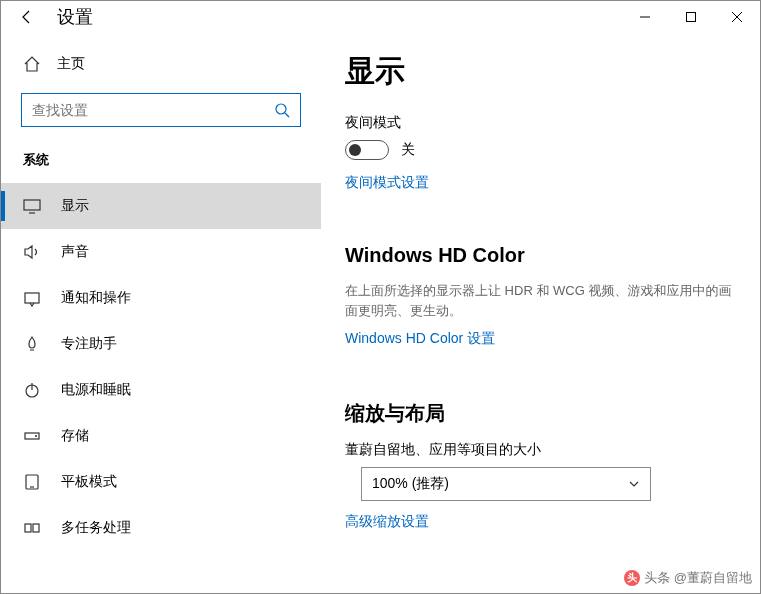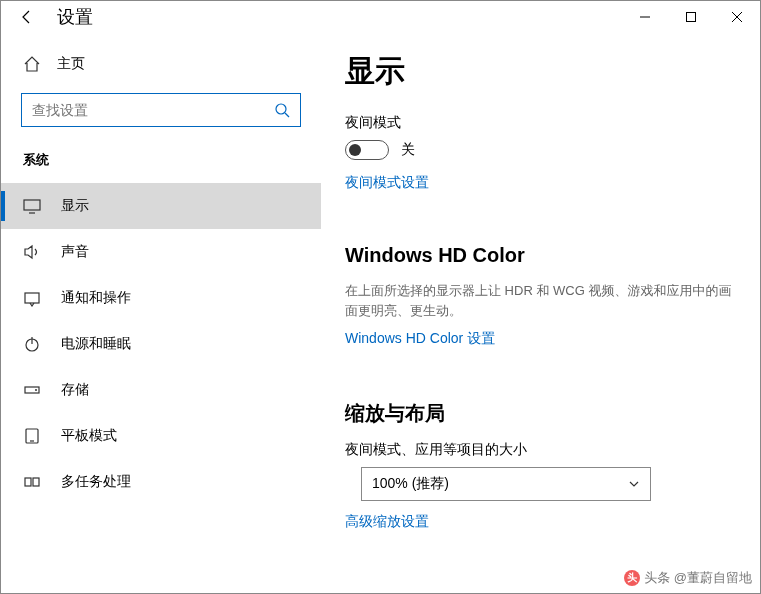--- a/index.html
+++ b/index.html
@@ -172,20 +172,28 @@
             <svg width="18" height="18" viewBox="0 0 18 18">
               <rect x="2" y="4" width="14" height="10" stroke="#333" stroke-width="1.2" fill="none"></rect>
               <path d="M7 14 L9 17 L11 14" stroke="#333" stroke-width="1.2" fill="none"></path>
             </svg>
           </span>
         <span>通知和操作</span>
       </div>
       <div class="nav-item">
         <span class="icon">
             <svg width="18" height="18" viewBox="0 0 18 18">
+              <path d="M9 2 Q6 6 6 9 Q6 13 9 13 Q12 13 12 9 Q12 6 9 2 Z M7 15 H11" stroke="#333" stroke-width="1.2" fill="none"></path>
+            </svg>
+          </span>
+        <span>专注助手</span>
+      </div>
+      <div class="nav-item">
+        <span class="icon">
+            <svg width="18" height="18" viewBox="0 0 18 18">
               <circle cx="9" cy="10" r="6" stroke="#333" stroke-width="1.2" fill="none"></circle>
               <line x1="9" y1="2" x2="9" y2="9" stroke="#333" stroke-width="1.2"></line>
             </svg>
           </span>
         <span>电源和睡眠</span>
       </div>
       <div class="nav-item">
         <span class="icon">
             <svg width="18" height="18" viewBox="0 0 18 18">
               <rect x="2" y="6" width="14" height="6" stroke="#333" stroke-width="1.2" fill="none"></rect>
@@ -226,21 +234,21 @@
     </div>
     <a class="link">夜间模式设置</a>
 
     <div class="section-gap"></div>
     <h2>Windows HD Color</h2>
     <div class="desc">在上面所选择的显示器上让 HDR 和 WCG 视频、游戏和应用中的画面更明亮、更生动。</div>
     <a class="link">Windows HD Color 设置</a>
 
     <div class="section-gap"></div>
     <h2>缩放与布局</h2>
-    <div class="sub">夜间模式、应用等项目的大小</div>
+    <div class="sub">董蔚自留地、应用等项目的大小</div>
     <div class="dropdown">
       <span>100% (推荐)</span>
       <span>
           <svg width="12" height="12" viewBox="0 0 12 12">
             <path d="M2 4 L6 8 L10 4" stroke="#333" stroke-width="1.2" fill="none"></path>
           </svg>
         </span>
     </div>
     <a class="link">高级缩放设置</a>
   </div>

